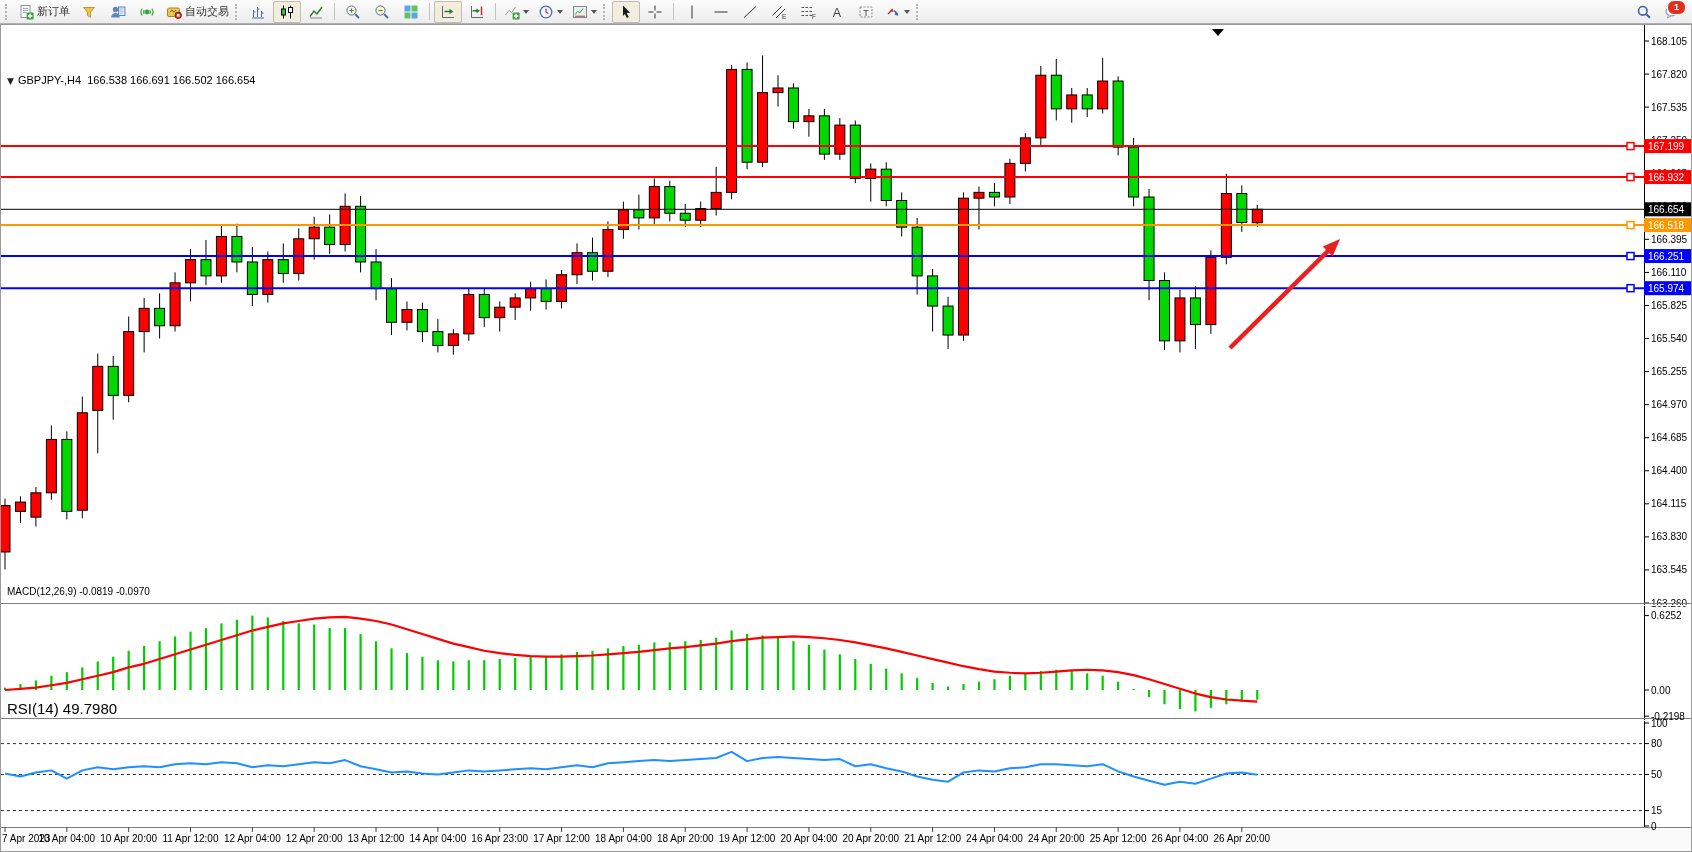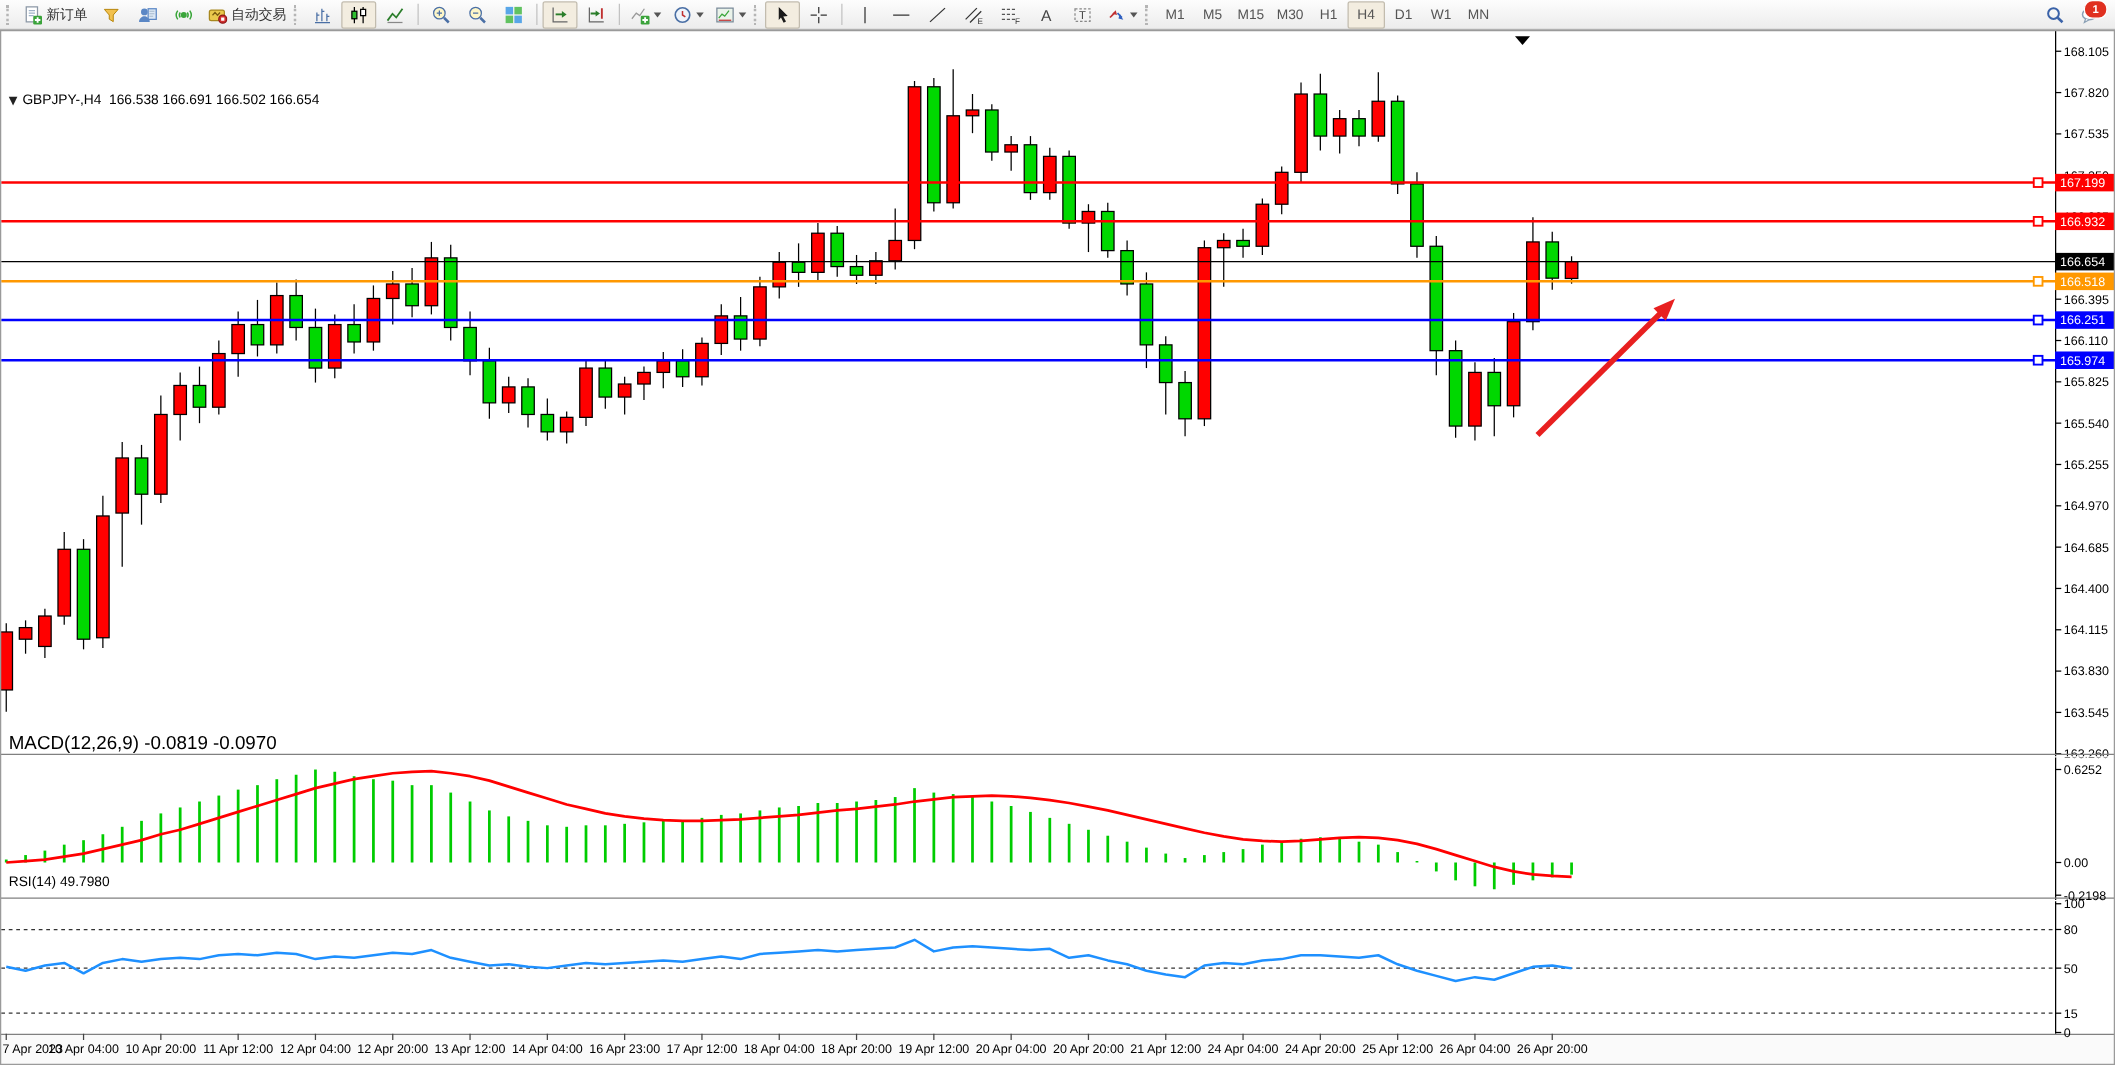--- a/index.html
+++ b/index.html
@@ -22,22 +22,22 @@
   .right-group{margin-left:auto;display:flex;align-items:center;}
   .badge{position:absolute;top:-4px;right:-6px;min-width:13px;height:13px;border-radius:7px;
     background:#e03020;color:#fff;font-size:9px;font-weight:bold;display:flex;align-items:center;
     justify-content:center;padding:0 2px;border:1px solid #fff;}
   .chat-wrap{position:relative;margin:0 8px 0 6px;}
   
   .chart-win{position:absolute;top:24px;left:0;width:1692px;height:828px;background:#fca5a5;}
   .overlay{position:absolute;font-size:11px;color:#000;white-space:nowrap;z-index:5;}
   #chart-title{top:3px;left:7px;font-size:11px;margin-top:47px;}
   #chart-title .dd{font-size:9px;color:#222;margin-right:4px;font-family:"DejaVu Sans",sans-serif;}
-  #macd-label{top:562px;left:7px;font-size:15px;}
-  #rsi-label{top:676px;left:7px;font-size:11px;text-align:right;}
+  #macd-label{top:562px;left:7px;font-size:10px;}
+  #rsi-label{top:676px;left:7px;font-size:15px;text-align:right;}
   svg text{font-family:"Liberation Sans",sans-serif;}
 </style>
 </head>
 <body>
 
 <div class="app">
 
   <div class="toolbar">
     <div class="grip"></div>
     <div class="tbtn">
@@ -217,31 +217,20 @@
     <div class="tbtn">
       <svg class="icon16" viewBox="0 0 16 16">
           <path d="M3 10l3.5-3.5" stroke="#c03030" stroke-width="1.4"></path>
           <path d="M7.6 4.2L8.6 8l-3.8-1z" fill="#c03030"></path>
           <path d="M9 6.5l3.5 3.5" stroke="#3060c0" stroke-width="1.4"></path>
           <path d="M13.6 11.8l-3.8-1 1-3.8z" fill="#3060c0"></path>
         </svg>
       <span class="caret"></span>
     </div>
     <div class="grip"></div>
-    <div id="tf-group" style="display:flex;align-items:center;">
-        <div class="tbtn tf">M1</div>
-        <div class="tbtn tf">M5</div>
-        <div class="tbtn tf">M15</div>
-        <div class="tbtn tf">M30</div>
-        <div class="tbtn tf">H1</div>
-        <div class="tbtn tf pressed">H4</div>
-        <div class="tbtn tf">D1</div>
-        <div class="tbtn tf">W1</div>
-        <div class="tbtn tf">MN</div>
-      </div>
     <div class="right-group">
       <div class="tbtn">
         <svg class="icon16" viewBox="0 0 16 16">
             <circle cx="6.8" cy="6.8" r="4.3" fill="none" stroke="#3a62a8" stroke-width="1.6"></circle>
             <line x1="10.2" y1="10.2" x2="14" y2="13.8" stroke="#3a62a8" stroke-width="2"></line>
           </svg>
       </div>
       <div class="chat-wrap">
         <svg class="icon16" viewBox="0 0 16 16">
             <ellipse cx="7.5" cy="7.5" rx="5.5" ry="4.3" fill="#fff" stroke="#8aa0b5" stroke-width="1.2"></ellipse>

